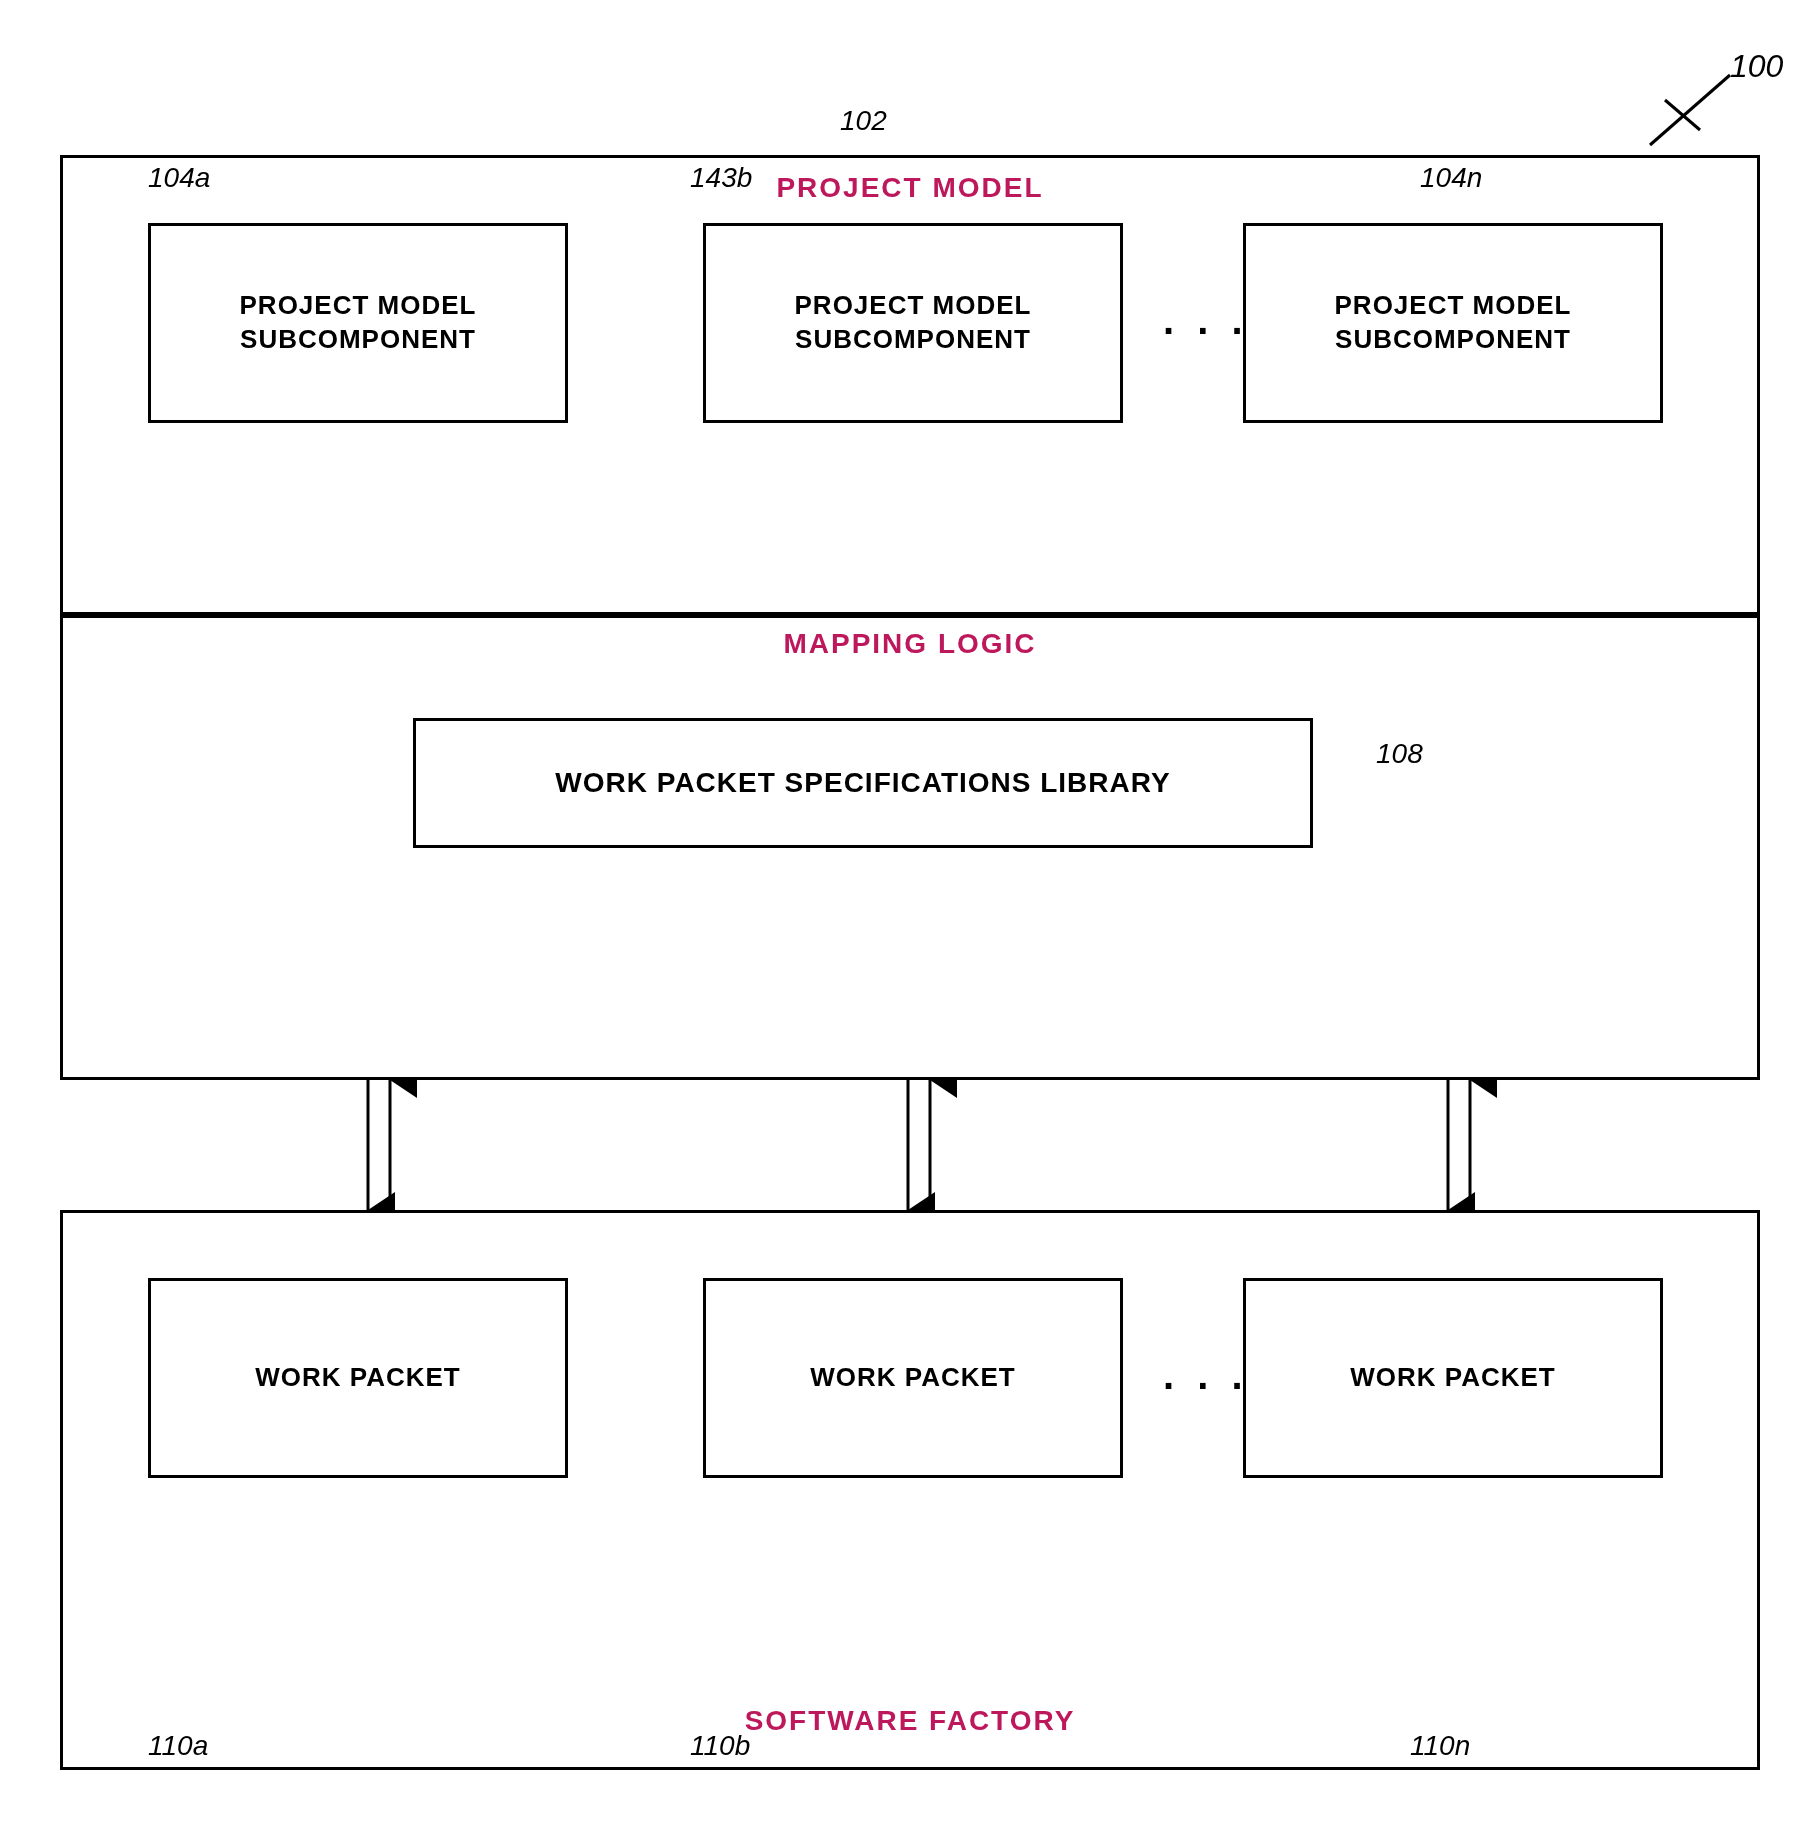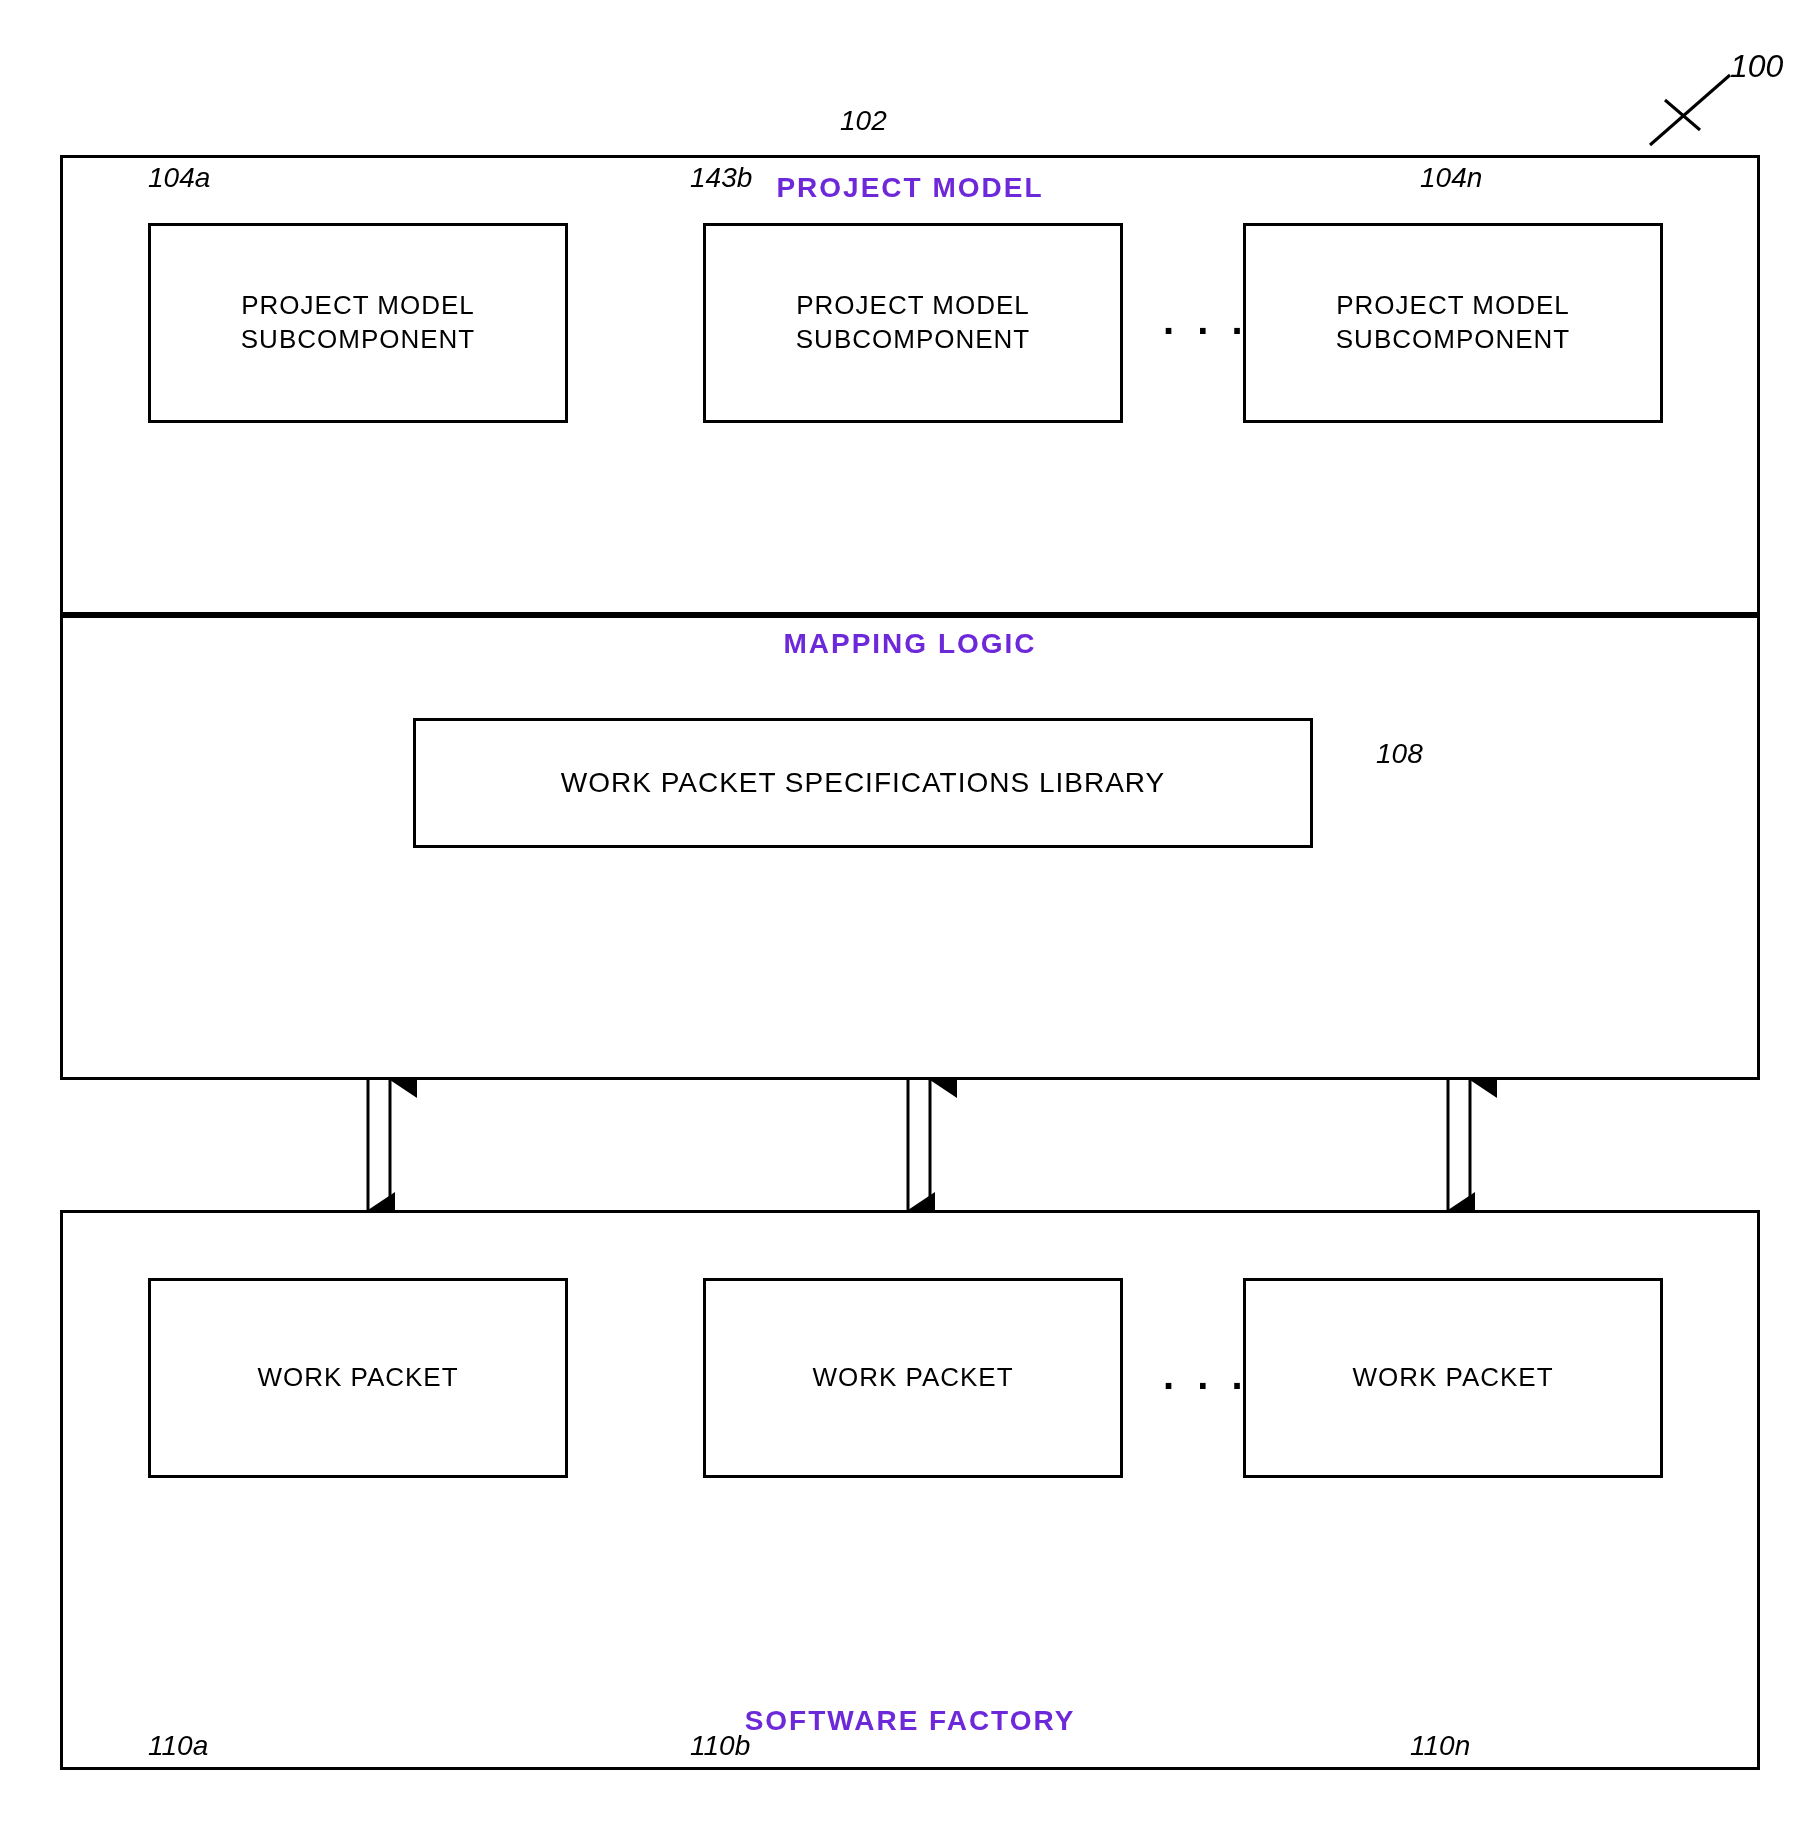--- a/index.html
+++ b/index.html
@@ -33,35 +33,35 @@
     .box {
       position: absolute;
       border: 3px solid #000;
       background: #fff;
     }
     
     .box-label {
       position: absolute;
       text-align: center;
       font-size: 26px;
-      font-weight: normal;
+      font-weight: bold;
       font-family: Arial, sans-serif;
       letter-spacing: 1px;
       color: #000;
       line-height: 1.3;
       width: 100%;
     }
     
     .section-label {
       position: absolute;
       font-size: 28px;
       font-weight: bold;
       font-family: Arial, sans-serif;
       letter-spacing: 2px;
-      color: #6d28d9;
+      color: #be185d;
     }
     
     .arrows-svg {
       position: absolute;
       top: 0; left: 0;
       width: 1816px;
       height: 1825px;
       pointer-events: none;
     }
     

